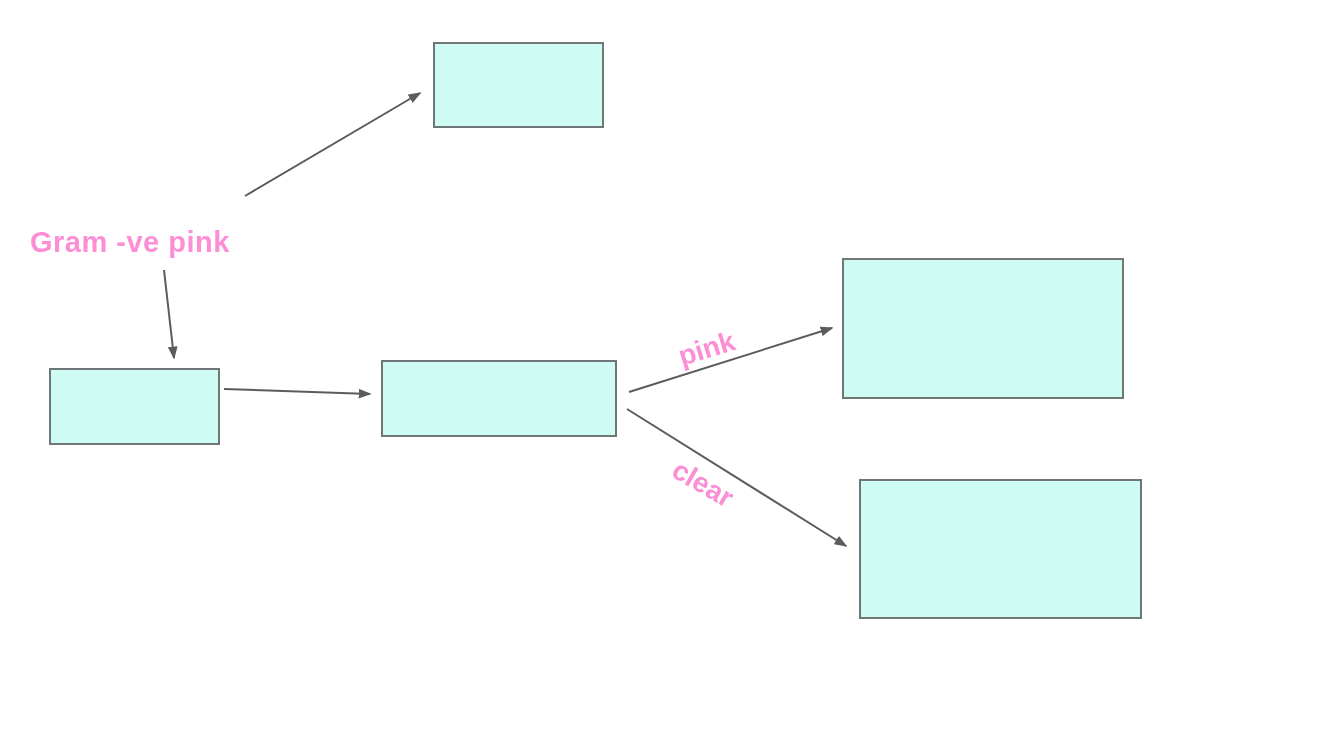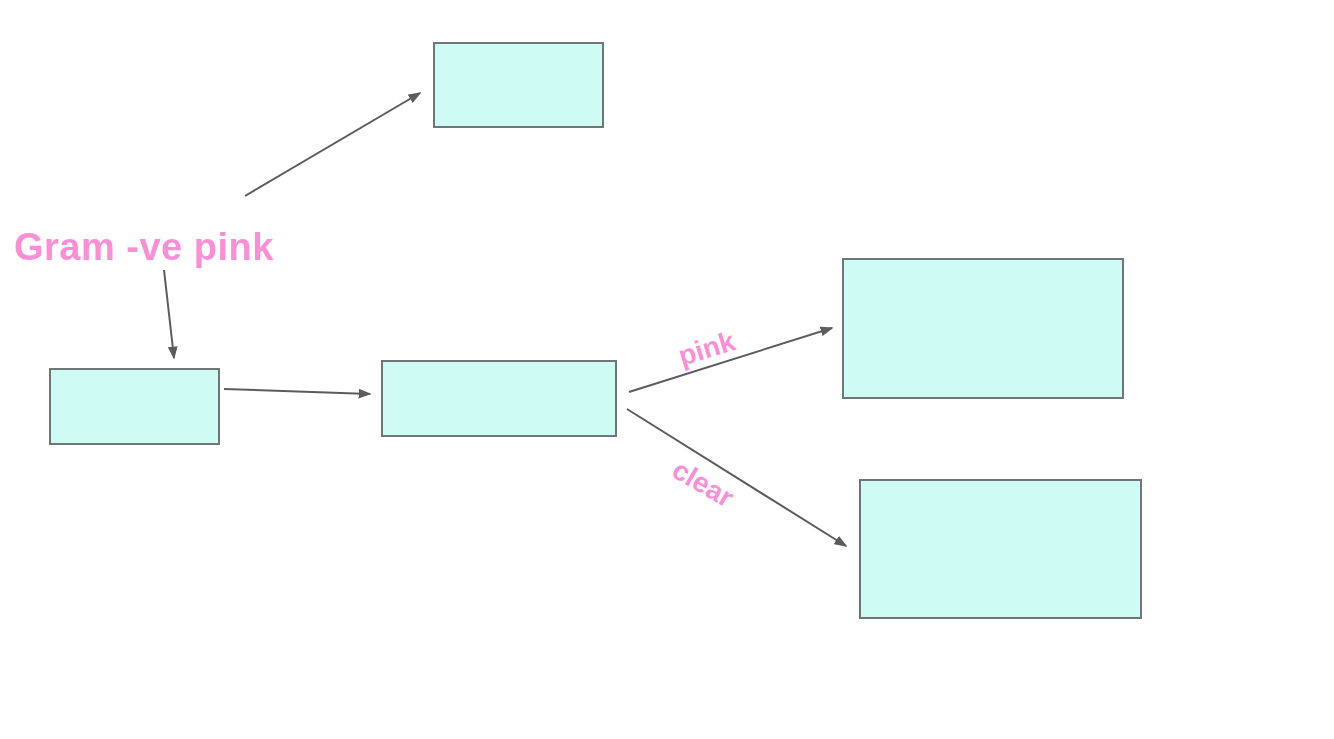--- a/index.html
+++ b/index.html
@@ -28,22 +28,22 @@
     pointer-events:none;
   }
   .label{
     position:absolute;
     color:var(--label-pink);
     font-weight:bold;
     white-space:nowrap;
     user-select:none;
   }
   .label-gram{
-    left:14px;top:226px;
-    font-size:38px;
+    left:30px;top:226px;
+    font-size:29px;
     letter-spacing:0.5px;
   }
   .label-pink-branch{
     left:678px;top:333px;
     font-size:28px;
     transform:rotate(-17deg);
     transform-origin:center;
   }
   .label-clear-branch{
     left:670px;top:468px;

